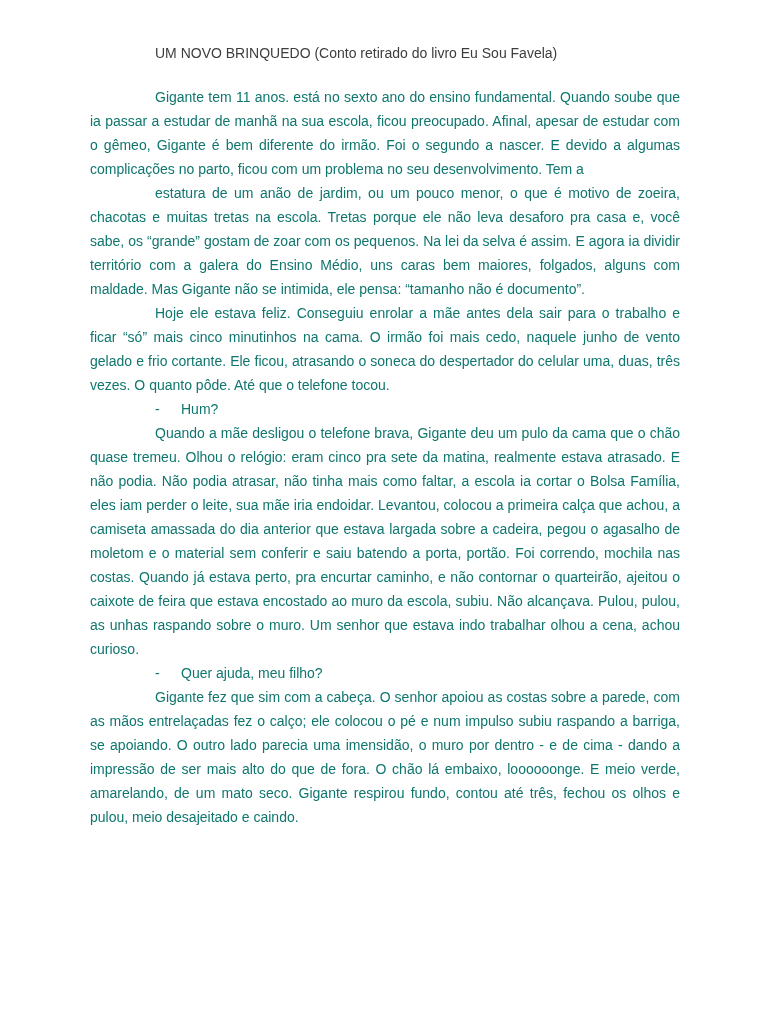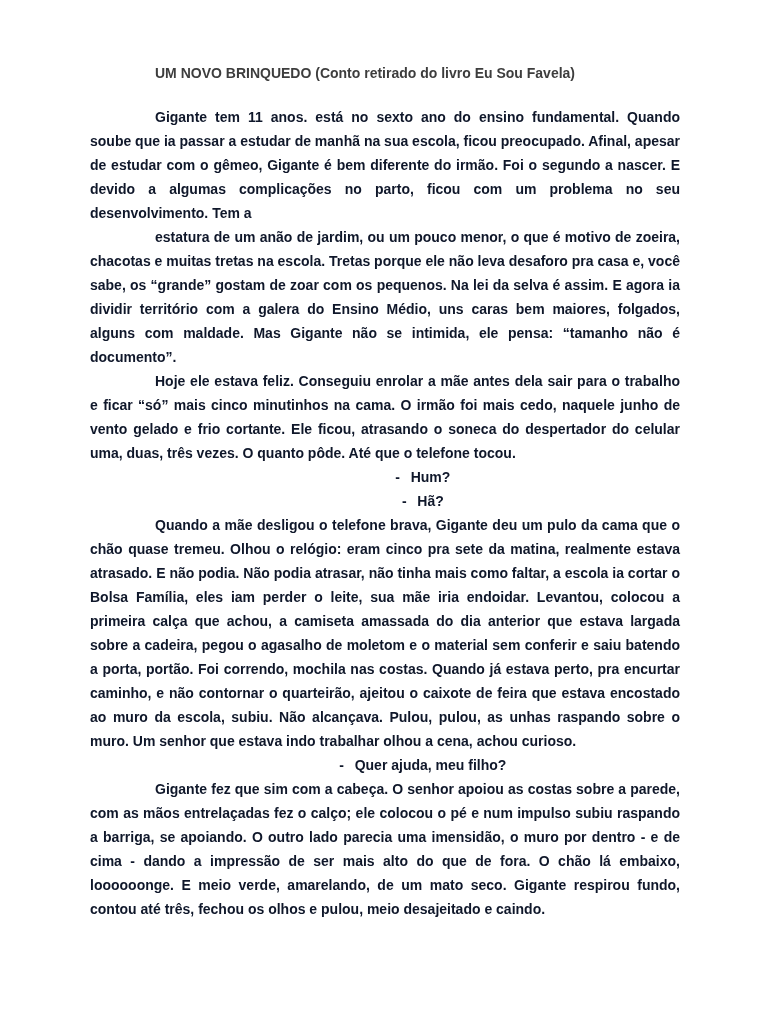--- a/index.html
+++ b/index.html
@@ -10,48 +10,47 @@
   body {
     width: 768px;
     height: 1024px;
     font-family: "Liberation Sans", sans-serif;
     color: #404040;
   }
   .page {
     box-sizing: border-box;
     width: 768px;
     height: 1024px;
-    padding: 60px 88px 20px 90px;
+    padding: 40px 88px 20px 90px;
     background: #ffffff;
     overflow: hidden;
-    font-weight: bold;
   }
   .title-block {
     margin-left: 65px;
     margin-bottom: 18px;
   }
   .title-block .line {
     font-size: 14px;
     line-height: 27px;
     text-align: left;
     color: #3d3d3d;
   }
   .story-body p {
     margin: 0;
     font-size: 14px;
     line-height: 24px;
     text-align: justify;
-    color: #0f172a;
+    color: #0f766e;
   }
   p.prose {
     text-indent: 65px;
   }
   p.dialogue {
     padding-left: 65px;
-    text-align: center;
+    text-align: left;
     text-indent: 0;
   }
   .dash {
     display: inline-block;
     width: 26px;
   }
 </style>
 </head>
 <body>
 
@@ -62,21 +61,20 @@
   <div class="story-body">
   <p class="prose"><span>Gigante tem 11 anos. está no sexto ano do ensino fundamental. Quando soube que ia passar a estudar de manhã na sua escola, ficou preocupado. Afinal, apesar de estudar com o gêmeo, Gigante é bem diferente do irmão. Foi o segundo a nascer. E devido a algumas complicações no parto, ficou com um problema no seu desenvolvimento. Tem a</span></p>
 
   <p class="prose"><span>estatura de um anão de jardim, ou um pouco menor, o que é motivo de zoeira, chacotas e muitas tretas na escola. Tretas porque ele não leva desaforo pra casa e, você sabe, os “grande” gostam de zoar com os pequenos. Na lei da selva é assim. E agora ia dividir território com a galera do Ensino Médio, uns caras bem maiores, folgados, alguns com maldade. Mas Gigante não se intimida, ele pensa: “tamanho não é documento”.</span></p>
 
   <p class="prose"><span>Hoje ele estava feliz. Conseguiu enrolar a mãe antes dela sair para o trabalho e ficar “só” mais cinco minutinhos na cama. O irmão foi mais cedo, naquele junho de vento gelado e frio cortante. Ele ficou, atrasando o soneca do despertador do celular uma, duas, três vezes. O quanto pôde. Até que o telefone tocou.</span></p>
 
   <p class="dialogue"><span class="dash">-</span><span>Hum?</span></p>
 
 
-  <p class="dialogue"><span class="dash">-</span><span>Hã?</span></p>
 
 
   <p class="prose"><span>Quando a mãe desligou o telefone brava, Gigante deu um pulo da cama que o chão quase tremeu. Olhou o relógio: eram cinco pra sete da matina, realmente estava atrasado. E não podia. Não podia atrasar, não tinha mais como faltar, a escola ia cortar o Bolsa Família, eles iam perder o leite, sua mãe iria endoidar. Levantou, colocou a primeira calça que achou, a camiseta amassada do dia anterior que estava largada sobre a cadeira, pegou o agasalho de moletom e o material sem conferir e saiu batendo a porta, portão. Foi correndo, mochila nas costas. Quando já estava perto, pra encurtar caminho, e não contornar o quarteirão, ajeitou o caixote de feira que estava encostado ao muro da escola, subiu. Não alcançava. Pulou, pulou, as unhas raspando sobre o muro. Um senhor que estava indo trabalhar olhou a cena, achou curioso.</span></p>
 
   <p class="dialogue"><span class="dash">-</span><span>Quer ajuda, meu filho?</span></p>
 
   <p class="prose"><span>Gigante fez que sim com a cabeça. O senhor apoiou as costas sobre a parede, com as mãos entrelaçadas fez o calço; ele colocou o pé e num impulso subiu raspando a barriga, se apoiando. O outro lado parecia uma imensidão, o muro por dentro - e de cima - dando a impressão de ser mais alto do que de fora. O chão lá embaixo, loooooonge. E meio verde, amarelando, de um mato seco. Gigante respirou fundo, contou até três, fechou os olhos e pulou, meio desajeitado e caindo.</span></p>
 </div>
 </div>
 

